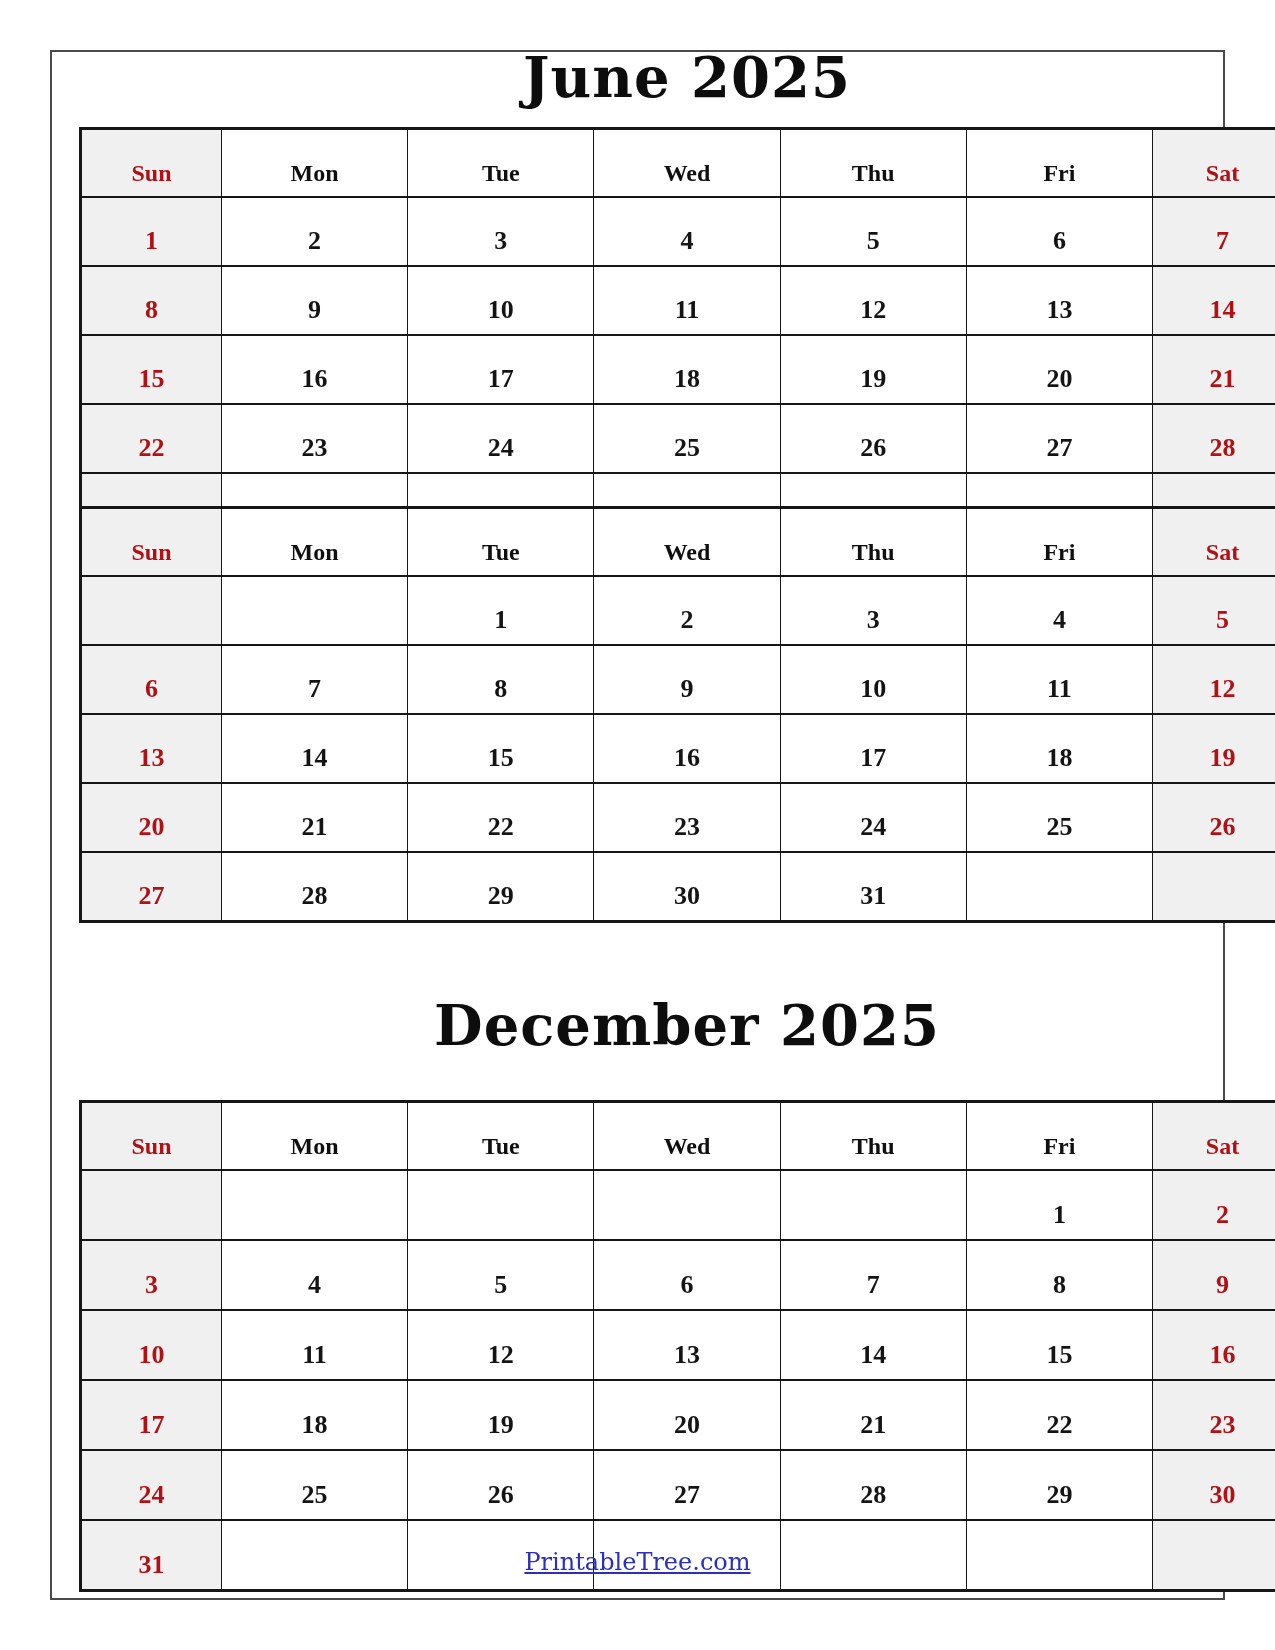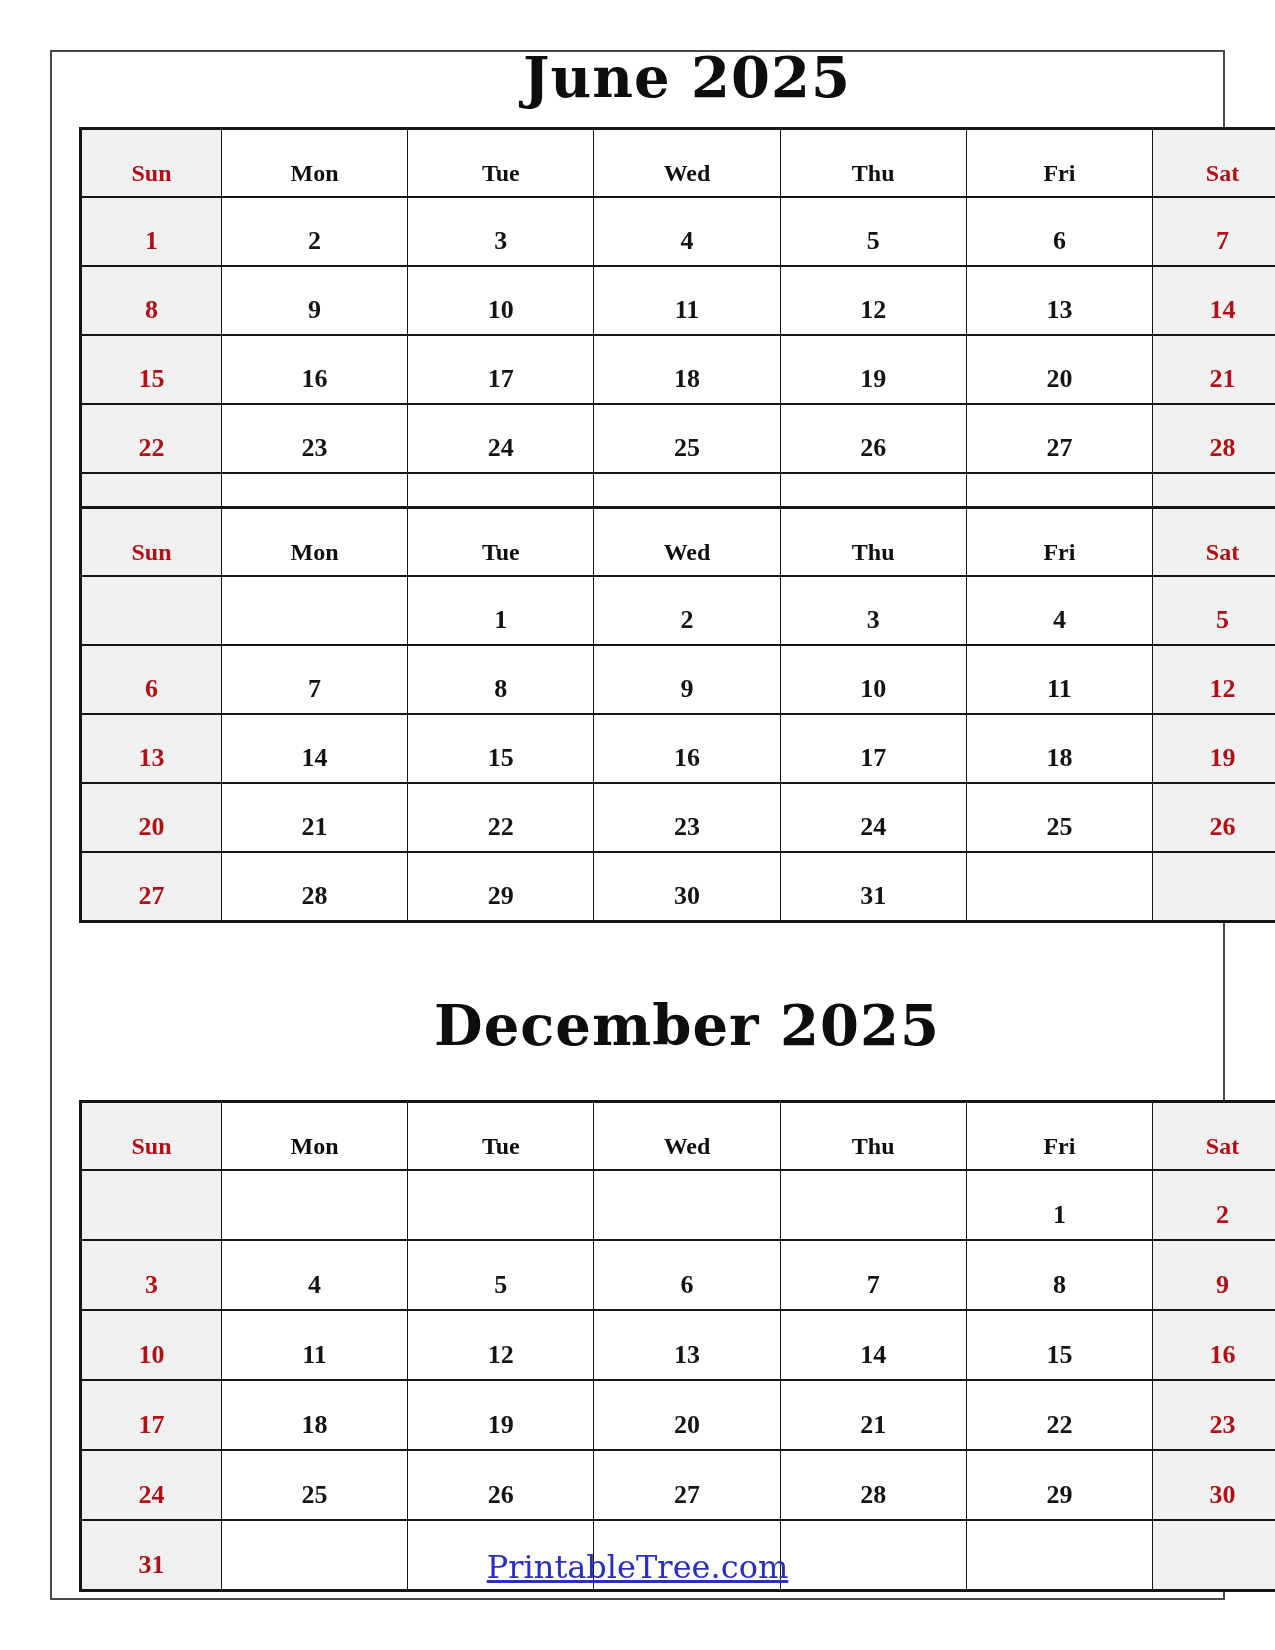--- a/index.html
+++ b/index.html
@@ -79,21 +79,21 @@
 
   .footer {
     position: absolute;
     top: 1548px;
     left: 0;
     right: 0;
     text-align: center;
   }
   .footer-link {
     font-family: "DejaVu Serif", serif;
-    font-size: 32px;
+    font-size: 24px;
     color: var(--link-blue, #2a2fc0);
     text-decoration: underline;
     cursor: pointer;
     text-align: center;
   }
 </style>
 </head>
 <body>
 
 <div class="sheet"></div>

